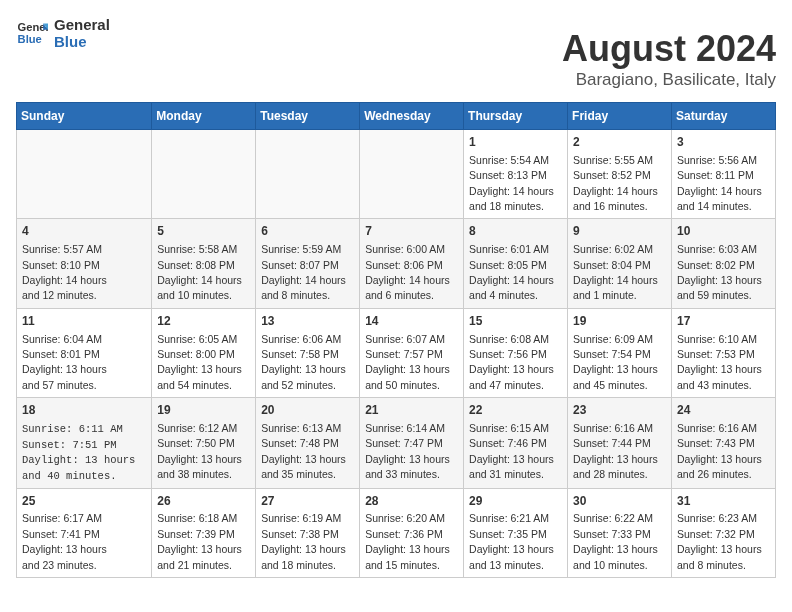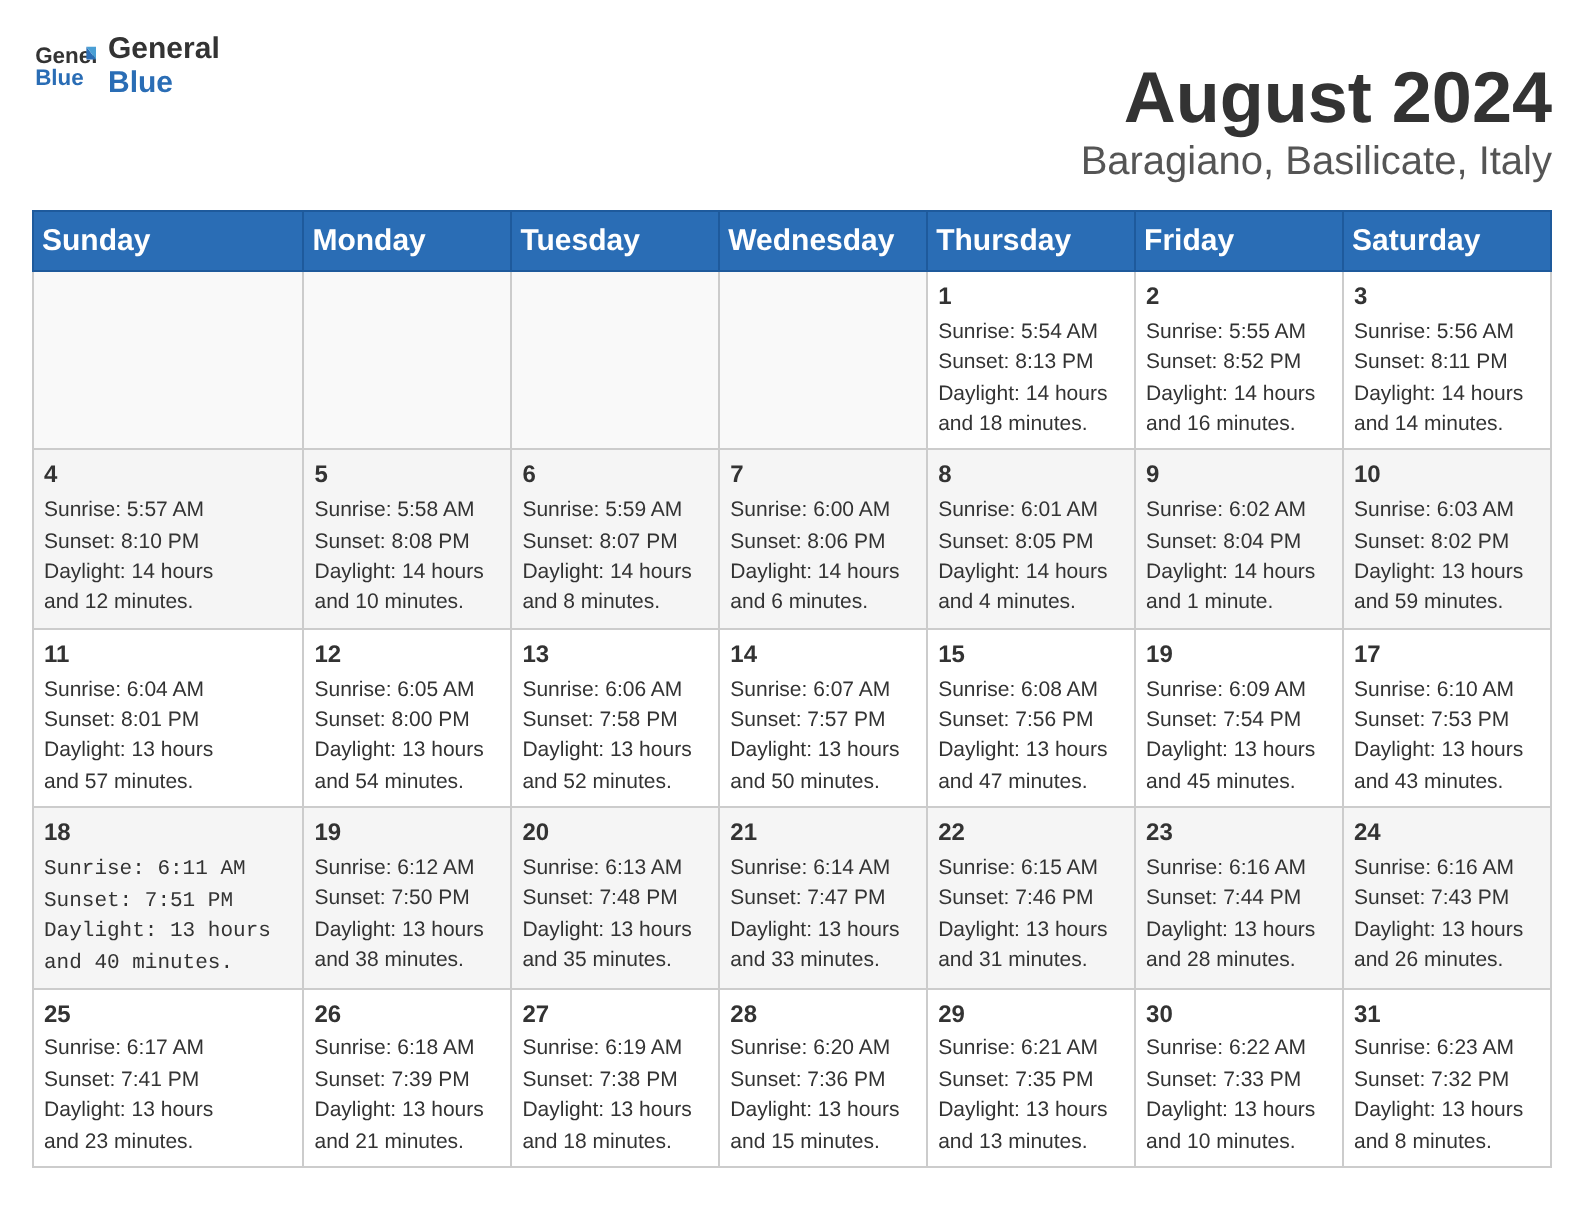--- a/index.html
+++ b/index.html
@@ -28,34 +28,34 @@
     .title-block {
       text-align: right;
       margin-top: 12px;
     }
     .month-title {
       font-size: 36px;
       font-weight: bold;
       color: #333;
     }
     .subtitle {
-      font-size: 20px;
+      font-size: 17px;
       color: #555;
     }
     table {
       width: 100%;
       border-collapse: collapse;
       font-size: 11px;
     }
     thead tr th {
       background-color: #2a6db5;
       color: #fff;
       padding: 6px 4px;
       text-align: left;
-      font-size: 15px;
+      font-size: 12px;
       font-weight: bold;
       border: 1px solid #1e5a9c;
     }
     tbody tr td {
       border: 1px solid #ccc;
       vertical-align: top;
       padding: 4px 5px;
       min-height: 70px;
       height: 75px;
       background: #fff;

